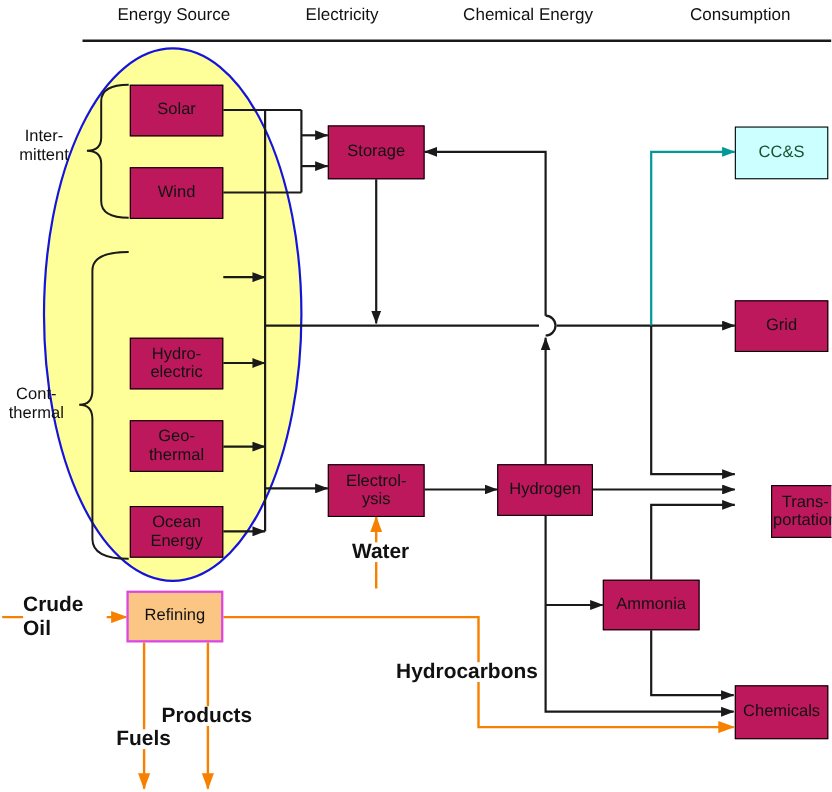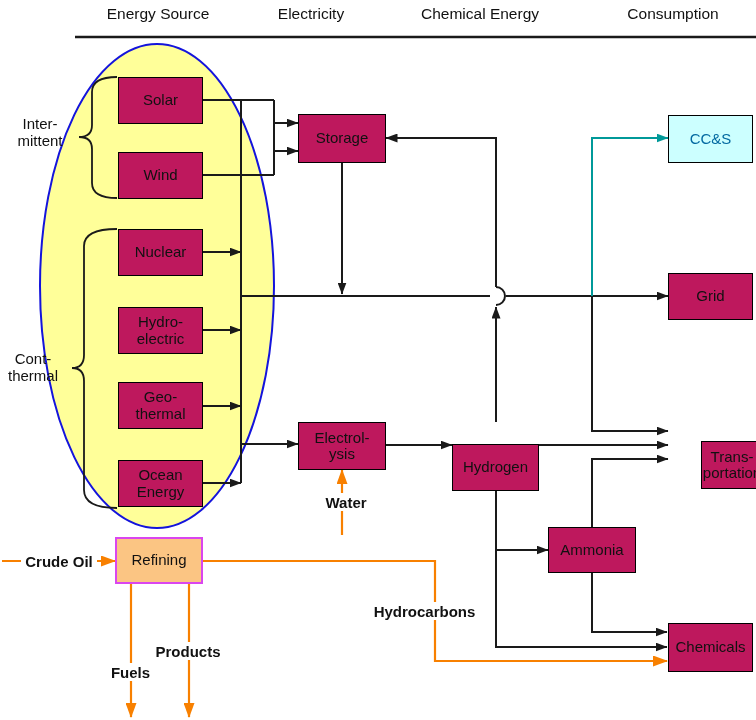--- a/index.html
+++ b/index.html
@@ -2,28 +2,28 @@
 <html><head>
 <meta charset="utf-8">
 <style>
   html,body{margin:0;padding:0;background:#fff;}
   #canvas{position:relative;width:756px;height:720px;background:#fff;overflow:hidden;
           font-family:"Liberation Sans", sans-serif;color:#111;}
   #wires{position:absolute;left:0;top:0;z-index:1;}
   .node{position:absolute;z-index:2;display:flex;align-items:center;justify-content:center;
         box-sizing:border-box;border:1.6px solid #000;background:#be185d;
         font-size:15px;line-height:16.5px;text-align:center;white-space:pre-line;}
-  .node.ccs{background:#ccffff;color:#0369a1;border-width:1.8px;}
+  .node.ccs{background:#ccffff;color:#14532d;border-width:1.8px;}
   .node.refining{background:#fbc583;border:2px solid #d946ef;}
   .hdr{position:absolute;z-index:2;display:flex;align-items:center;justify-content:center;
        font-size:15.5px;height:20px;}
   .grp{position:absolute;z-index:2;display:flex;align-items:center;justify-content:center;
        font-size:15px;line-height:17px;text-align:center;white-space:pre-line;}
   .flbl{position:absolute;z-index:3;display:flex;align-items:center;justify-content:center;
-        font-size:15px;font-weight:bold;background:#fff;height:18px;}
+        font-size:19px;font-weight:bold;background:#fff;height:18px;}
 </style>
 </head>
 <body>
 
 <div id="canvas">
 
   <svg id="wires" width="756" height="720" viewBox="0 0 756 720">
     <defs>
       <marker id="mb" viewBox="0 0 12 9" markerWidth="12" markerHeight="9" refX="11.5" refY="4.5" orient="auto" markerUnits="userSpaceOnUse">
         <path d="M0,0 L12,4.5 L0,9 Z" fill="#1a1a1a"></path>
@@ -88,32 +88,31 @@
   <div class="hdr" style="left:390px;top:4px;width:180px;">Chemical Energy</div>
   <div class="hdr" style="left:583px;top:4px;width:180px;">Consumption</div>
 
   <div class="grp" style="left:0px;top:112px;width:80px;height:40px;">Inter-
 mittent</div>
   <div class="grp" style="left:0px;top:347px;width:66px;height:40px;">Cont-
 thermal</div>
 
   <div class="node" style="left:118px;top:77px;width:85px;height:47px;">Solar</div>
   <div class="node" style="left:118px;top:152px;width:85px;height:47px;">Wind</div>
-  <div class="node" style="left:118px;top:229px;width:85px;height:47px;">Nuclear</div>
   <div class="node" style="left:118px;top:307px;width:85px;height:47px;">Hydro-
 electric</div>
   <div class="node" style="left:118px;top:382px;width:85px;height:47px;">Geo-
 thermal</div>
   <div class="node" style="left:118px;top:460px;width:85px;height:47px;">Ocean
 Energy</div>
 
   <div class="node" style="left:298px;top:114px;width:88px;height:49px;">Storage</div>
   <div class="node" style="left:298px;top:422px;width:88px;height:48px;">Electrol-
 ysis</div>
-  <div class="node" style="left:452px;top:444px;width:87px;height:47px;">Hydrogen</div>
+  <div class="node" style="left:452px;top:422px;width:87px;height:47px;">Hydrogen</div>
   <div class="node" style="left:548px;top:527px;width:88px;height:46px;">Ammonia</div>
   <div class="node refining" style="left:115px;top:537px;width:88px;height:47px;">Refining</div>
 
   <div class="node ccs" style="left:668px;top:115px;width:85px;height:48px;">CC&amp;S</div>
   <div class="node" style="left:668px;top:273px;width:85px;height:47px;">Grid</div>
   <div class="node" style="left:701px;top:421px;width:62px;height:48px;margin-top:20px;">Trans-
 portation</div>
   <div class="node" style="left:668px;top:623px;width:85px;height:49px;">Chemicals</div>
 
   <div class="flbl" style="left:21px;top:552px;width:76px;">Crude Oil</div>

